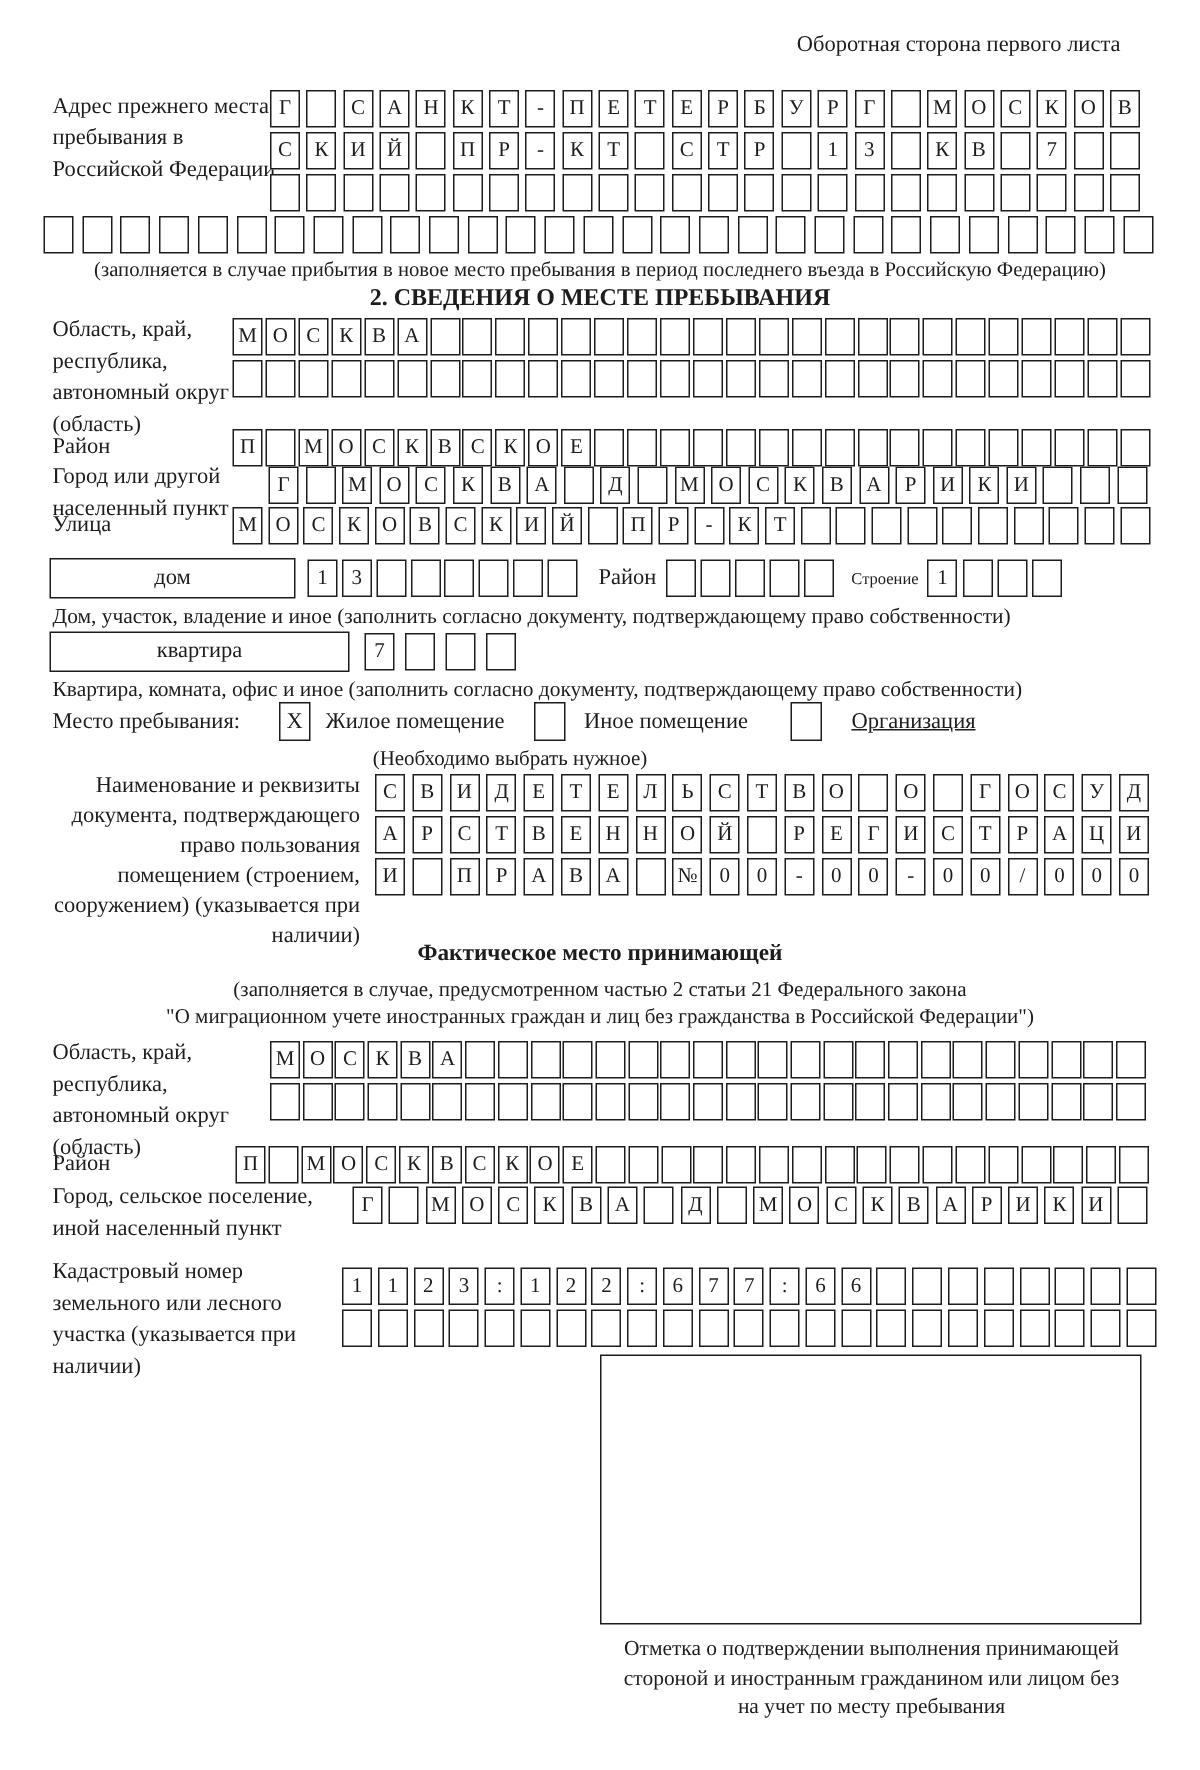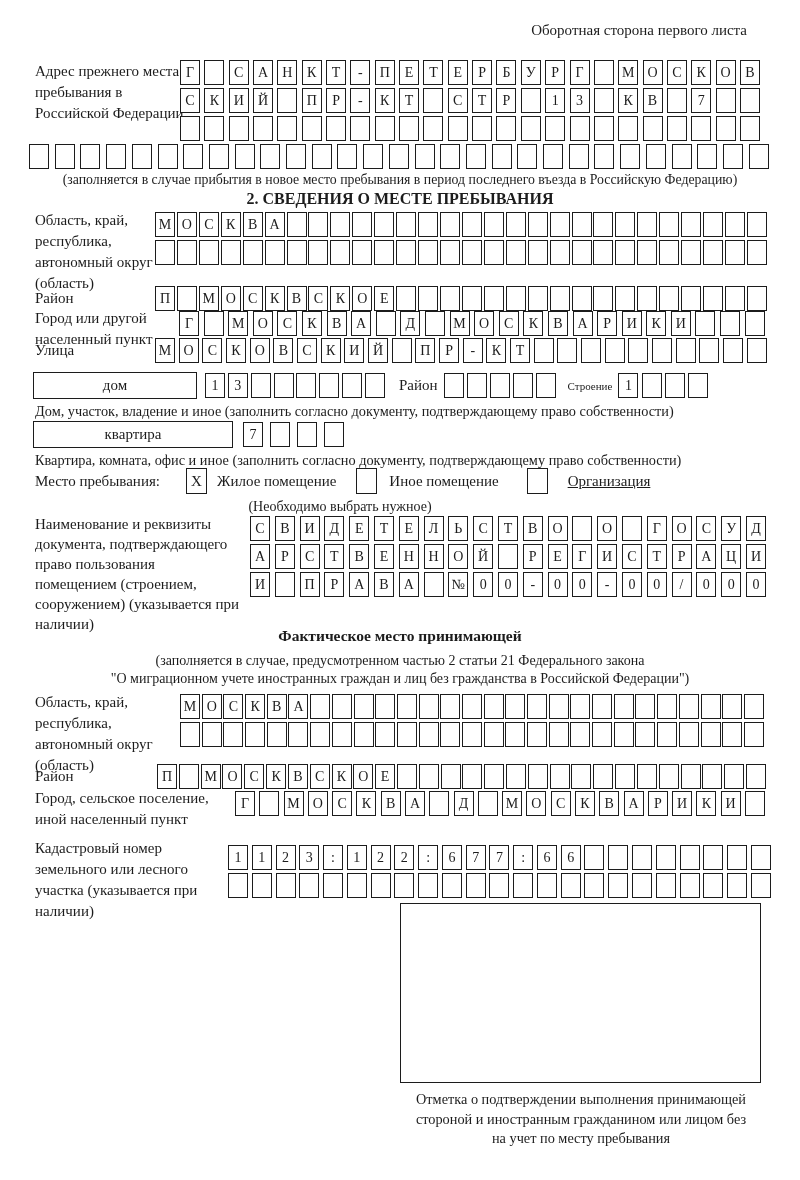--- a/index.html
+++ b/index.html
@@ -353,21 +353,21 @@
   <div style="font-size:15px;margin-right:26px;">Место пребывания:</div>
   <div class="chk" style="margin-right:10px;">X</div>
   <div style="font-size:15px;margin-right:20px;">Жилое помещение</div>
   <div class="chk" style="margin-right:12px;"></div>
   <div style="font-size:15px;margin-right:28px;">Иное помещение</div>
   <div class="chk" style="margin-right:20px;"></div>
   <div style="font-size:15px;text-decoration:underline;">Организация</div>
 </div>
 <div class="note" style="left:180px;top:498px;width:320px;text-align:center;font-size:14px;">(Необходимо выбрать нужное)</div>
 
-<div class="lbl" style="left:35px;top:514px;width:205px;line-height:20px;">Наименование и реквизиты документа, подтверждающего право пользования помещением (строением, сооружением) (указывается при наличии)</div>
+<div class="lbl" style="left:35px;top:514px;width:205px;line-height:20px;text-align:right;">Наименование и реквизиты документа, подтверждающего право пользования помещением (строением, сооружением) (указывается при наличии)</div>
 <div class="row" style="left:250px;top:516px;width:516px;">
     <span class="cell">С</span>
     <span class="cell">В</span>
     <span class="cell">И</span>
     <span class="cell">Д</span>
     <span class="cell">Е</span>
     <span class="cell">Т</span>
     <span class="cell">Е</span>
     <span class="cell">Л</span>
     <span class="cell">Ь</span>

